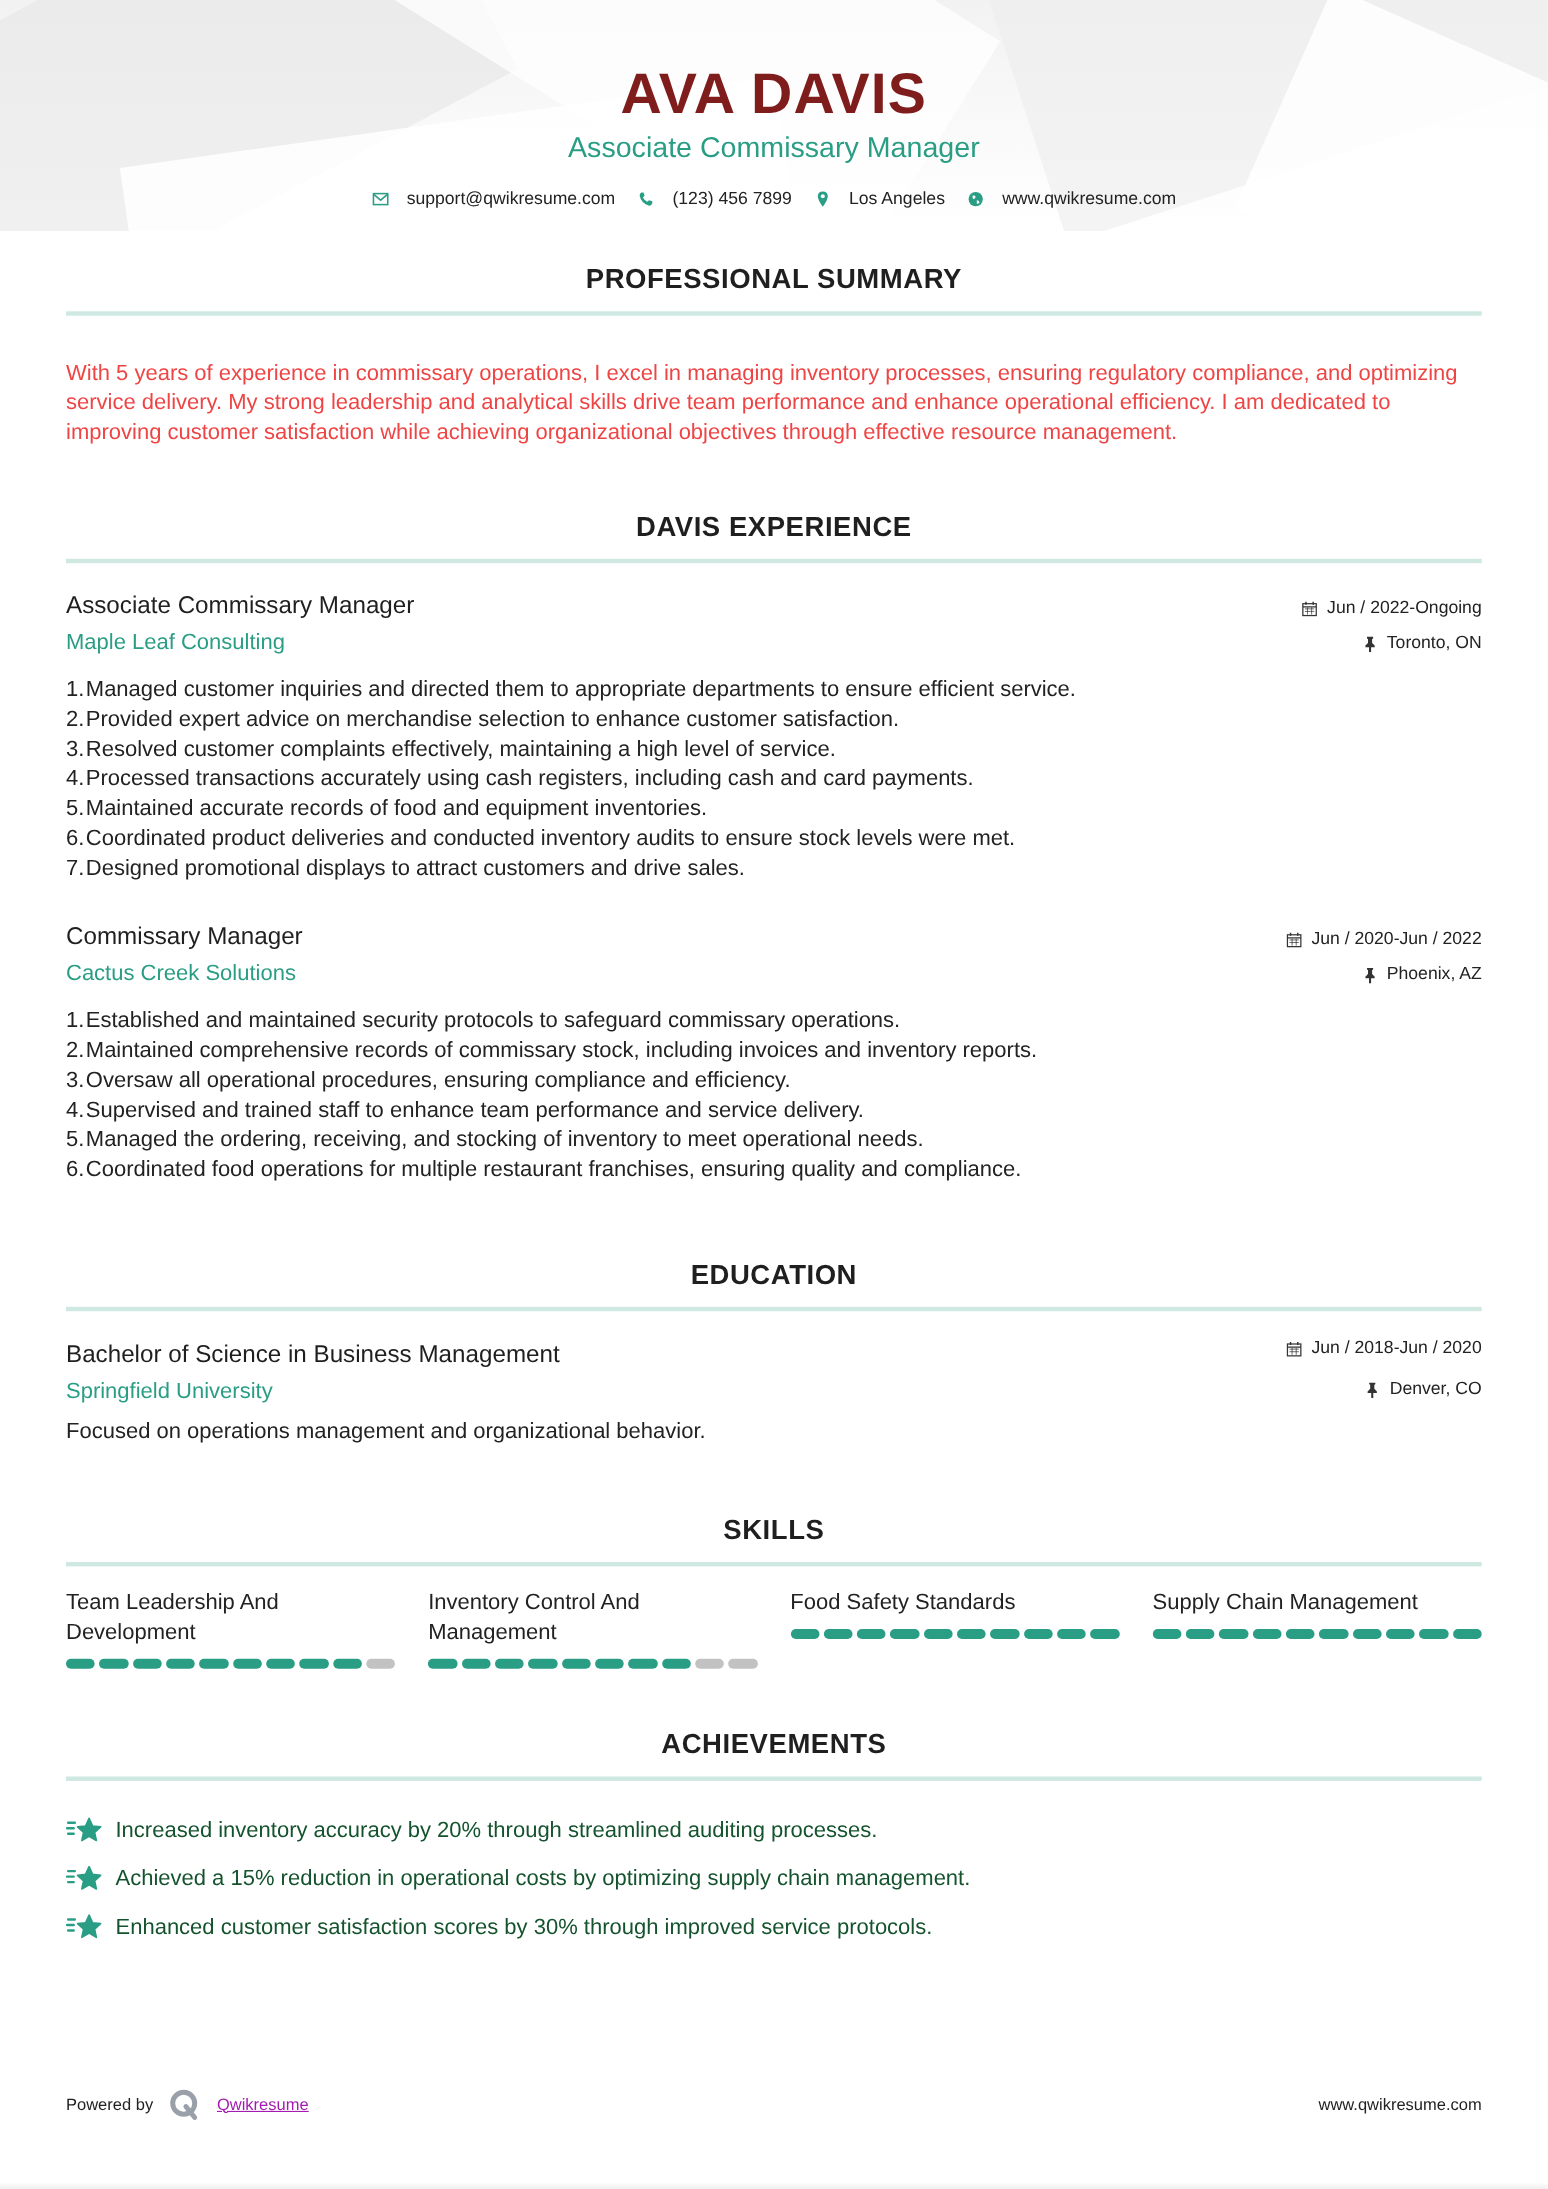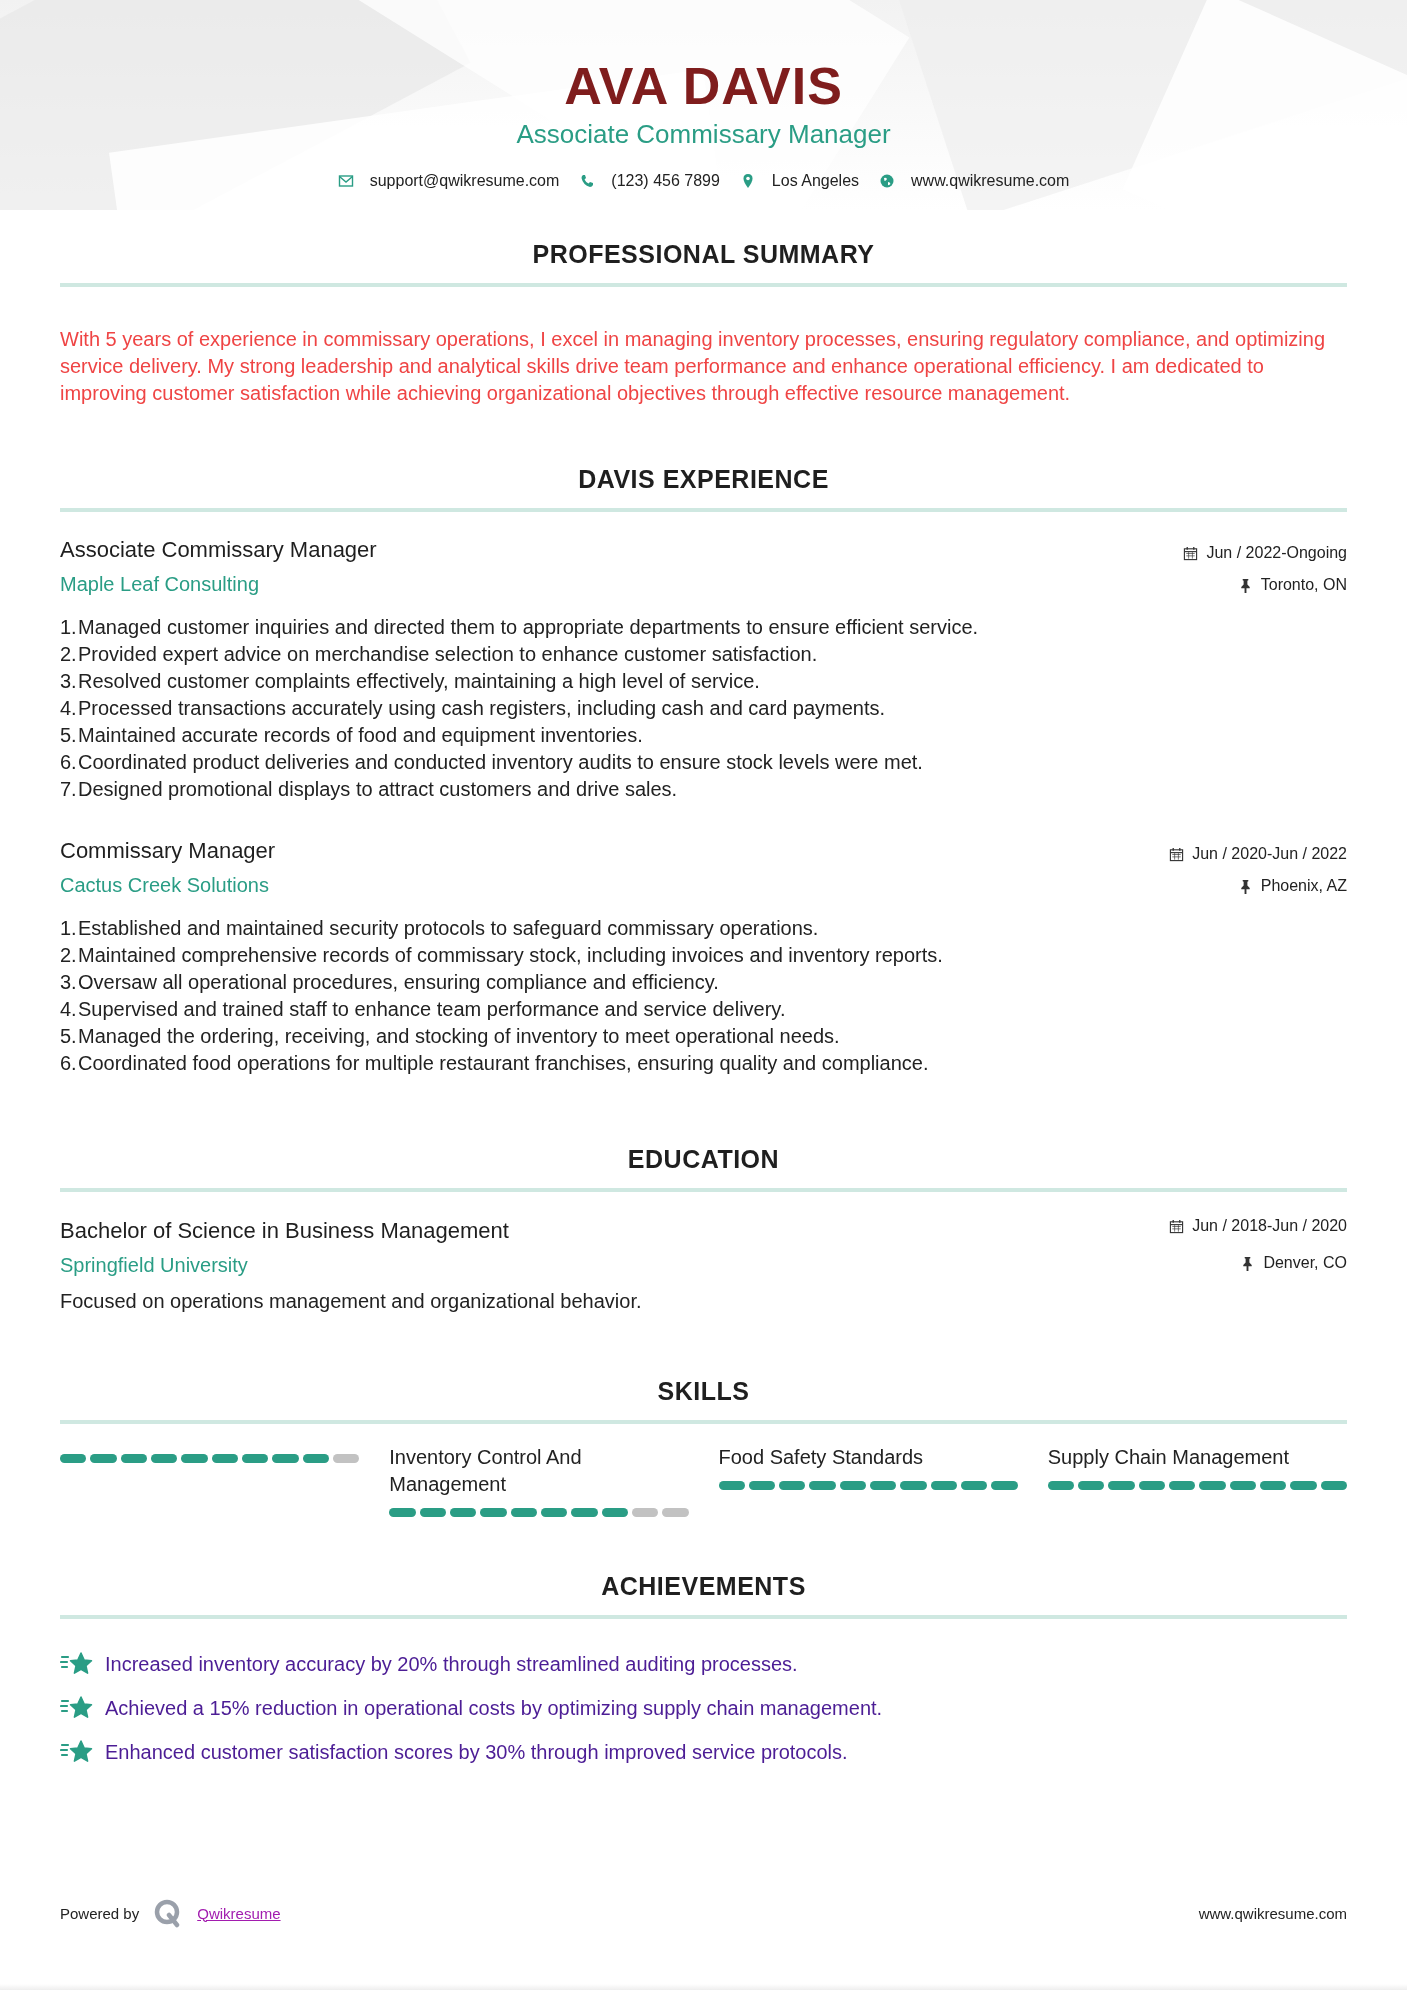--- a/index.html
+++ b/index.html
@@ -43,21 +43,21 @@
   .edu-desc { position: absolute; left: 0; font-size: 20px; color: #222; }
 
   .skills { position: absolute; left: 0; top: 1444px; width: 1287px; display: flex; gap: 30px; }
   .skill { width: 300px; }
   .skill-name { font-size: 20px; line-height: 27px; color: #222; min-height: 27px; }
   .skill-bar { display: flex; gap: 4px; margin-top: 10px; }
   .seg { flex: 1; height: 9px; border-radius: 5px; background: #2a9d85; }
   .seg.off { background: #c2c2c2; }
 
   .achievements { position: absolute; left: 0; top: 1642px; width: 1287px; list-style: none; }
-  .achievements li { display: flex; align-items: center; height: 44px; font-size: 20px; color: #4c1d95; }
+  .achievements li { display: flex; align-items: center; height: 44px; font-size: 20px; color: #14532d; }
   .achievements li .ach-ic { width: 34px; height: 28px; margin-right: 11px; }
 
   .footer-left { position: absolute; left: 0; top: 1898px; display: flex; align-items: center; font-size: 15px; color: #222; }
   .footer-left .q-logo { width: 30px; height: 30px; margin: 0 14px 0 14px; }
   .footer-left .brand { text-decoration: underline; color: #a21caf; }
   .footer-right { position: absolute; right: 0; top: 1905px; font-size: 15px; color: #222; }
   .bottom-rule { position: absolute; left: 0; top: 1984px; width: 1407px; height: 6px; background: linear-gradient(180deg,#ffffff,#eeeeee); }
 </style>
 </head>
 <body>
@@ -239,20 +239,21 @@
         </svg>
       <span>Denver, CO</span>
     </div>
     <div class="edu-desc" style="top:1290px;">Focused on operations management and organizational behavior.</div>
   </div>
 
   <h2 class="section-title" style="top:1377px;">SKILLS</h2>
   <div class="section-line" style="top:1420px;"></div>
   <div class="skills">
     <div class="skill">
+      <div class="skill-name">Team Leadership And Development</div>
       <div class="skill-bar">
           <span class="seg"></span>
           <span class="seg"></span>
           <span class="seg"></span>
           <span class="seg"></span>
           <span class="seg"></span>
           <span class="seg"></span>
           <span class="seg"></span>
           <span class="seg"></span>
           <span class="seg"></span>

